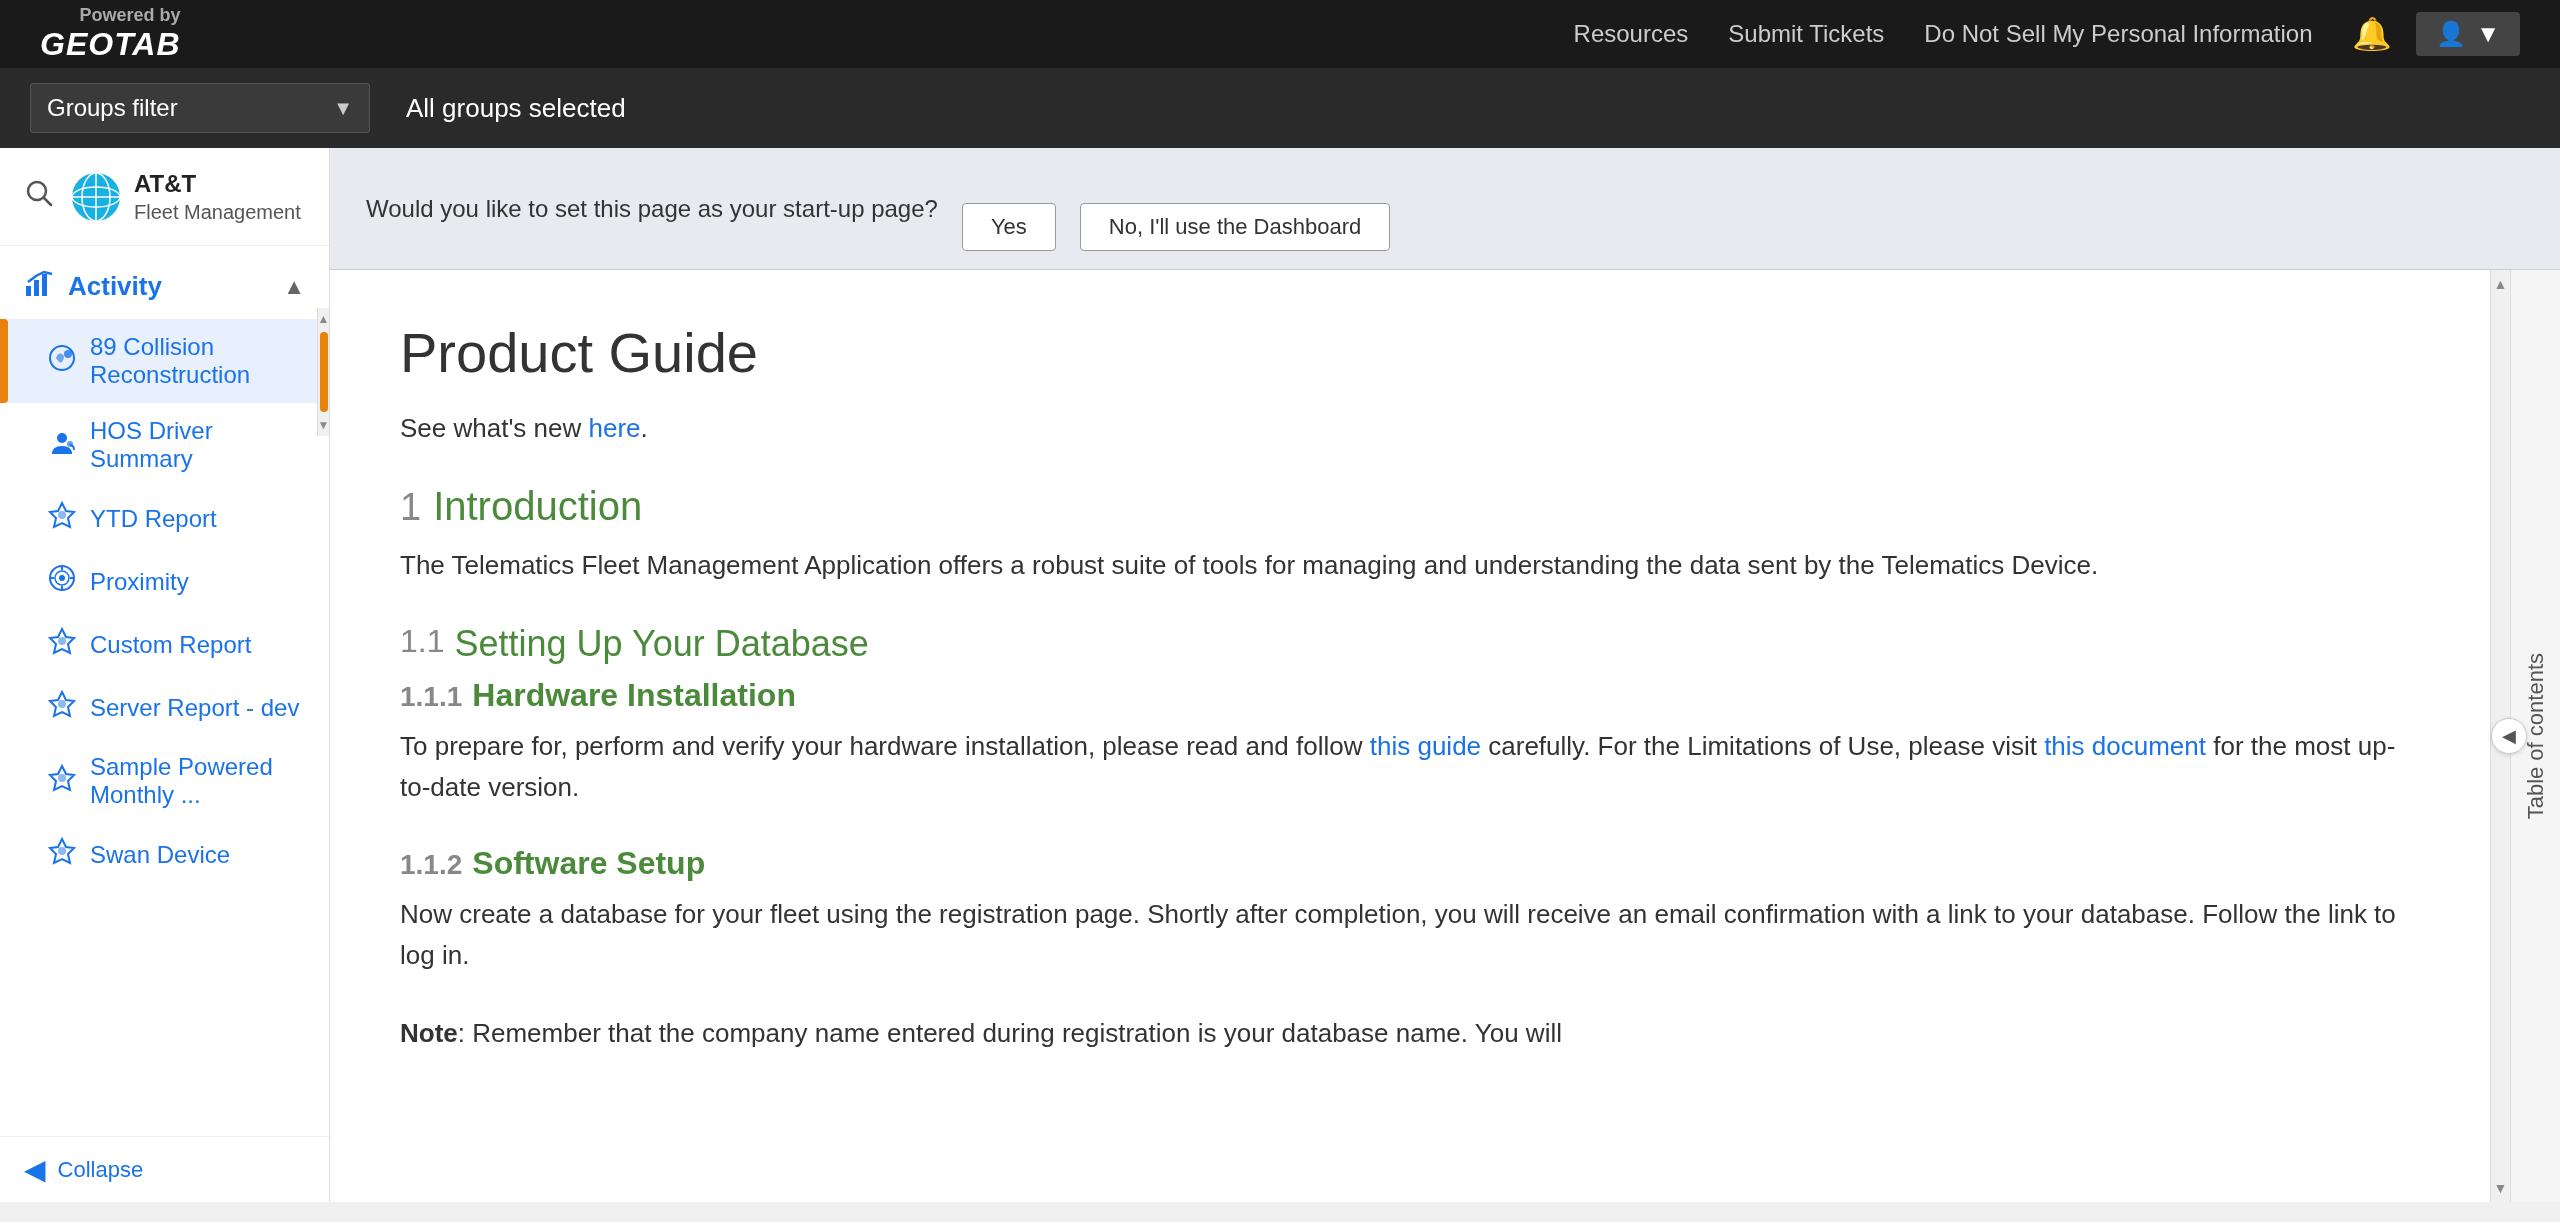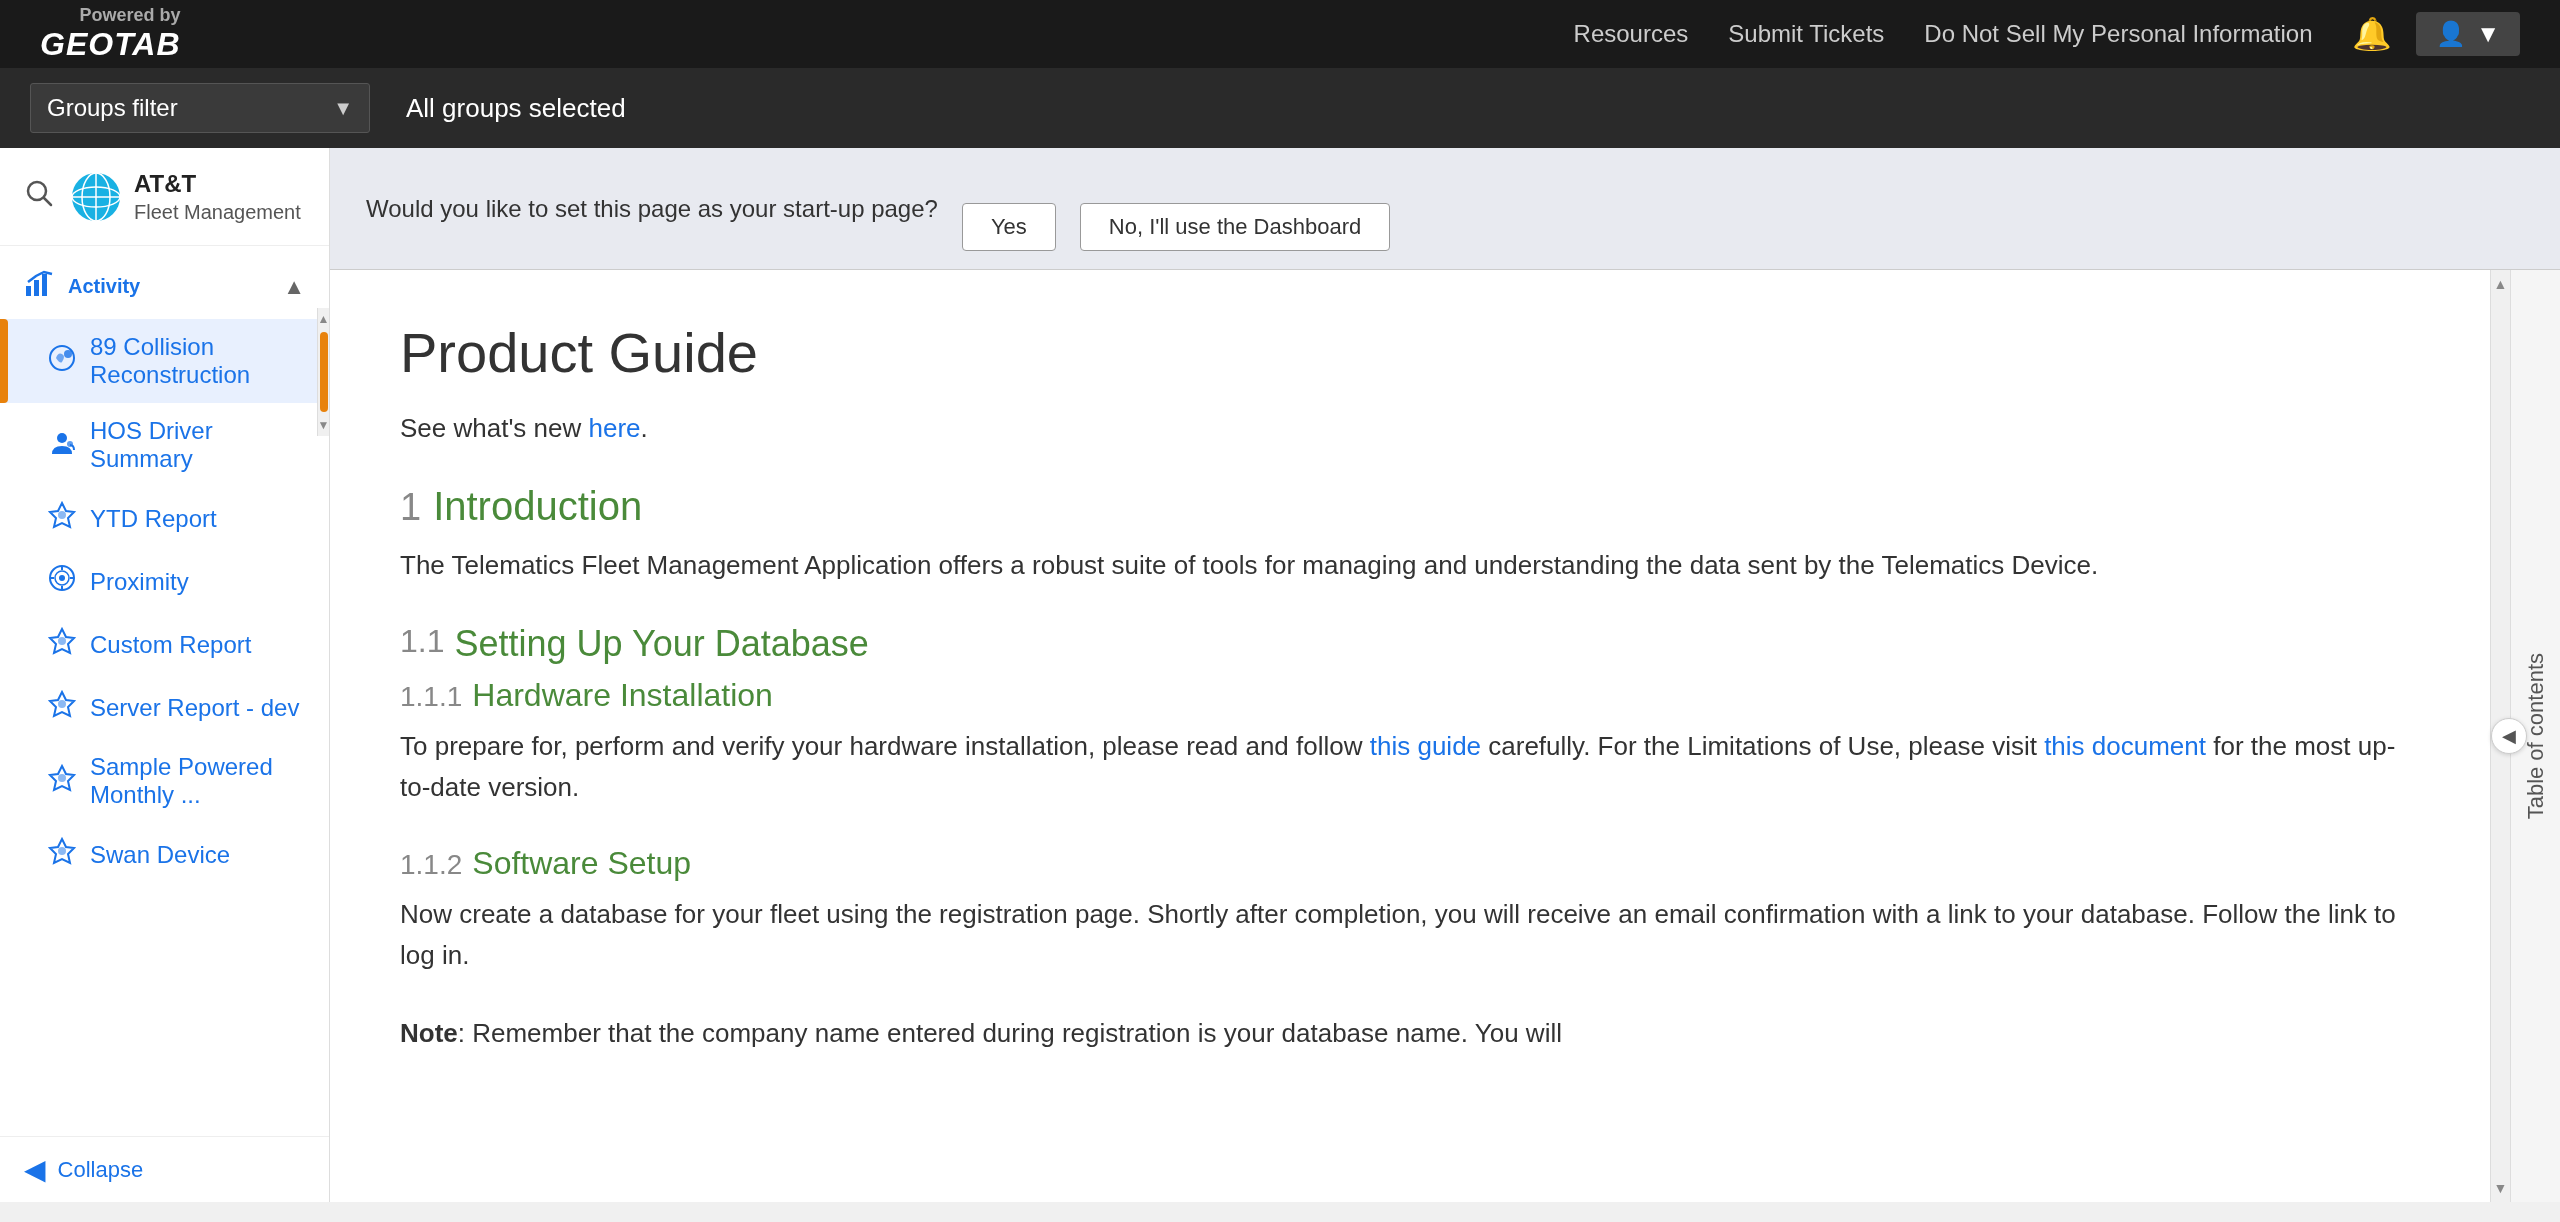--- a/index.html
+++ b/index.html
@@ -168,21 +168,21 @@
       align-items: center;
       padding: 14px 24px;
       cursor: pointer;
       gap: 14px;
     }
     .sidebar-section-header .section-icon {
       color: #1a73e8;
       font-size: 28px;
     }
     .sidebar-section-header .section-label {
-      font-size: 20px;
+      font-size: 26px;
       font-weight: 600;
       color: #1a73e8;
       flex: 1;
     }
     .sidebar-section-header .collapse-icon {
       color: #666;
       font-size: 22px;
     }
     .sidebar-items {
       padding-left: 0;
@@ -329,21 +329,21 @@
       font-size: 32px;
       color: #888;
       font-weight: 300;
     }
     .guide-section-h2 .title {
       color: #4a8a3a;
     }
 
     .guide-section-h3 {
       font-size: 32px;
-      font-weight: 400;
+      font-weight: 700;
       margin-bottom: 12px;
       display: flex;
       align-items: baseline;
       gap: 10px;
     }
     .guide-section-h3 .num {
       font-size: 28px;
       color: #888;
     }
     .guide-section-h3 .title {

